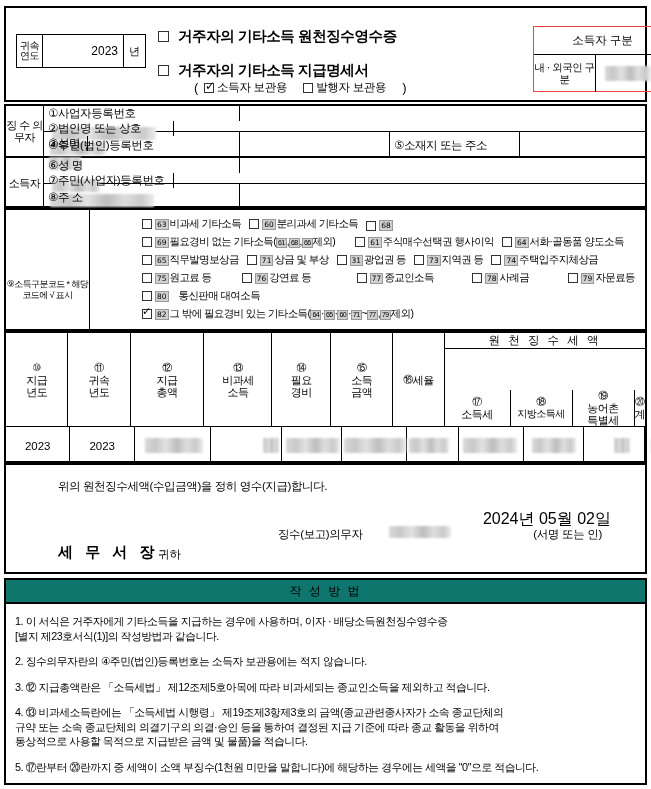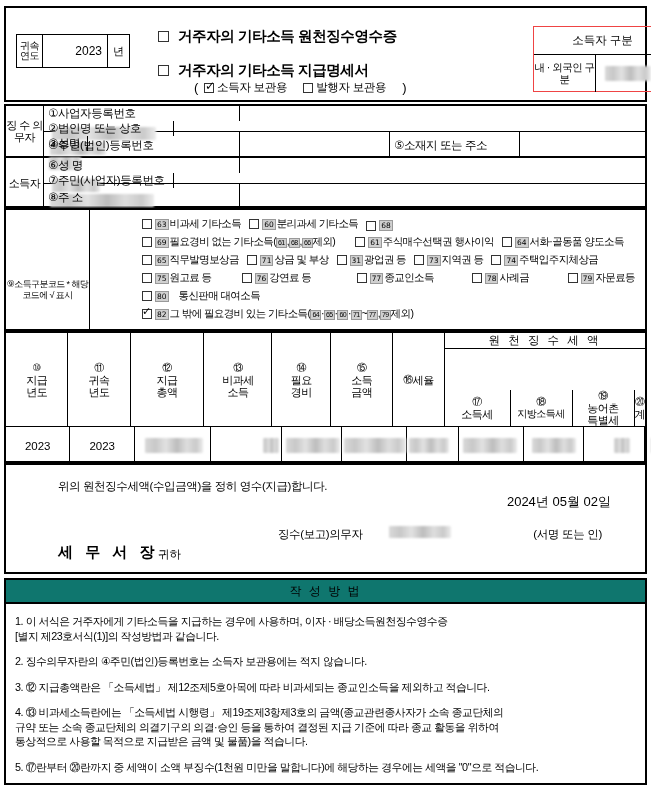--- a/index.html
+++ b/index.html
@@ -29,21 +29,21 @@
     background: linear-gradient(90deg,#d9d9d9 0%,#c8c8c8 18%,#e2e2e2 36%,#bdbdbd 55%,#dedede 72%,#cacaca 88%,#ececec 100%);
     filter: blur(1.1px);
     border-radius: 1px;
   }
 
   
   #headerBox {
     left: 4px; top: 6px; width: 643px; height: 96px;
   }
   #yearBox {
-    position: absolute; left: 10px; top: 26px; width: 114px; height: 34px;
+    position: absolute; left: 10px; top: 26px; width: 130px; height: 34px;
     display: flex; border: 1px solid #000; box-sizing: border-box;
   }
   #yearBox .lbl {
     width: 26px; border-right: 1px solid #000; box-sizing: border-box;
     font-size: 10px; line-height: 10.5px; text-align: center;
     display: flex; flex-direction: column; align-items: center; justify-content: center;
     letter-spacing: -0.5px;
   }
   #yearBox .val {
     flex: 1; border-right: 1px solid #000; box-sizing: border-box;
@@ -167,21 +167,21 @@
     font-size: 11.5px; position: relative;
   }
   .td.last { border-right: none; }
 
   
   #signBox { left: 4px; top: 463px; width: 643px; height: 111px; }
   #signStmt {
     position: absolute; left: 52px; top: 14px; font-size: 11.5px; letter-spacing: -0.4px;
   }
   #signDate {
-    position: absolute; right: 34px; top: 28px; font-size: 13px;
+    position: absolute; right: 34px; top: 44px; font-size: 16px;
   }
   #signObligorLbl {
     position: absolute; left: 272px; top: 62px; font-size: 11.5px; letter-spacing: -0.4px;
   }
   #signObligorVal {
     position: absolute; left: 383px; top: 61px; width: 62px; height: 12px;
   }
   #signSeal {
     position: absolute; right: 43px; top: 62px; font-size: 11.5px; letter-spacing: -0.3px;
   }

